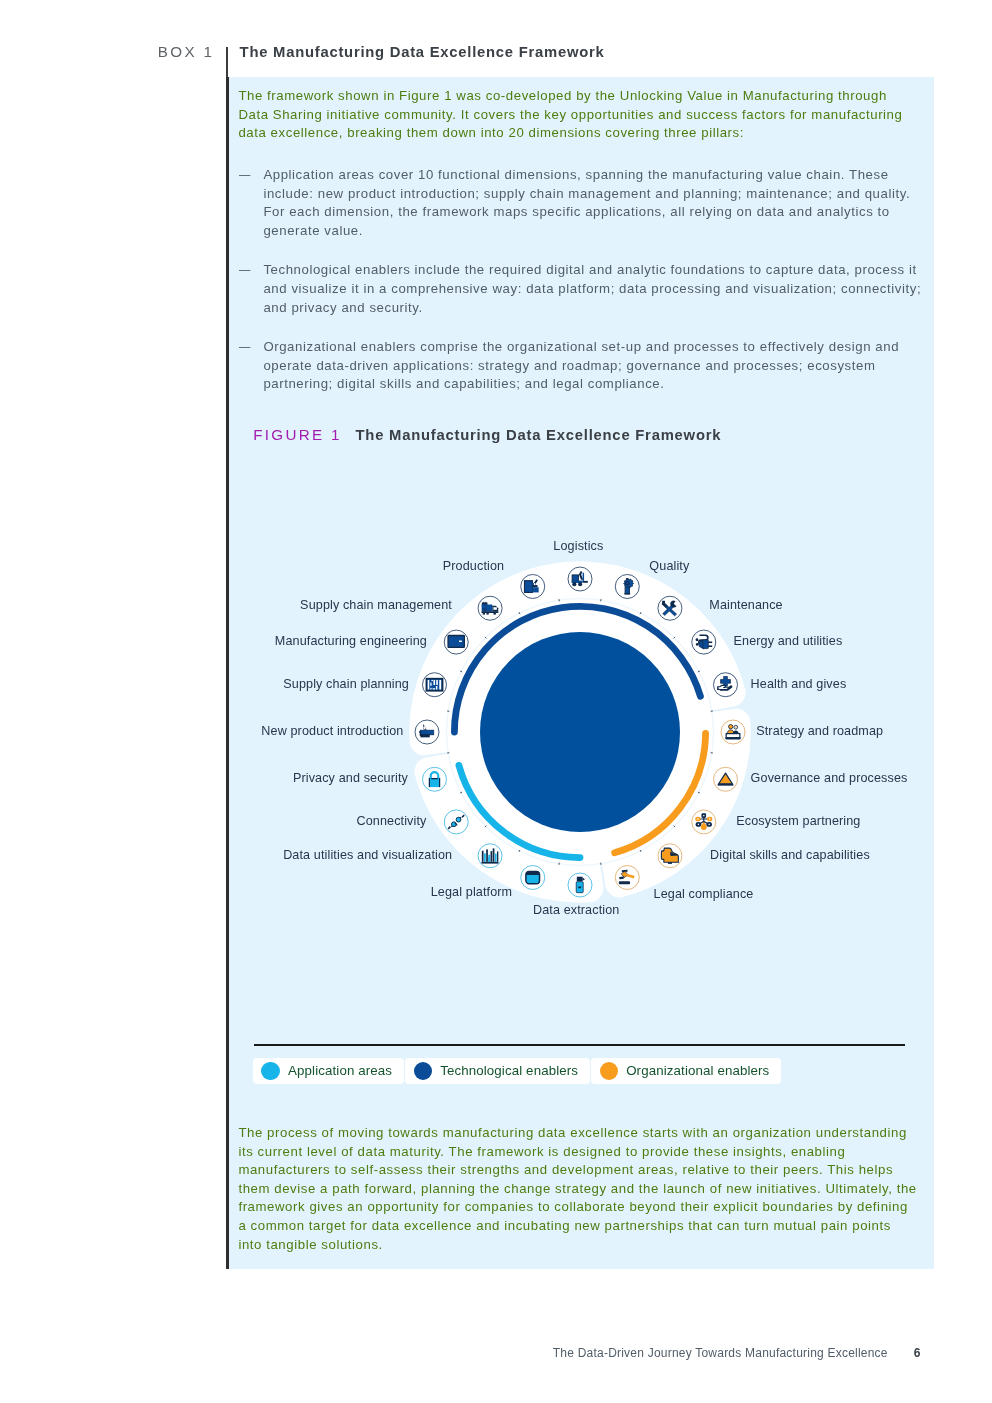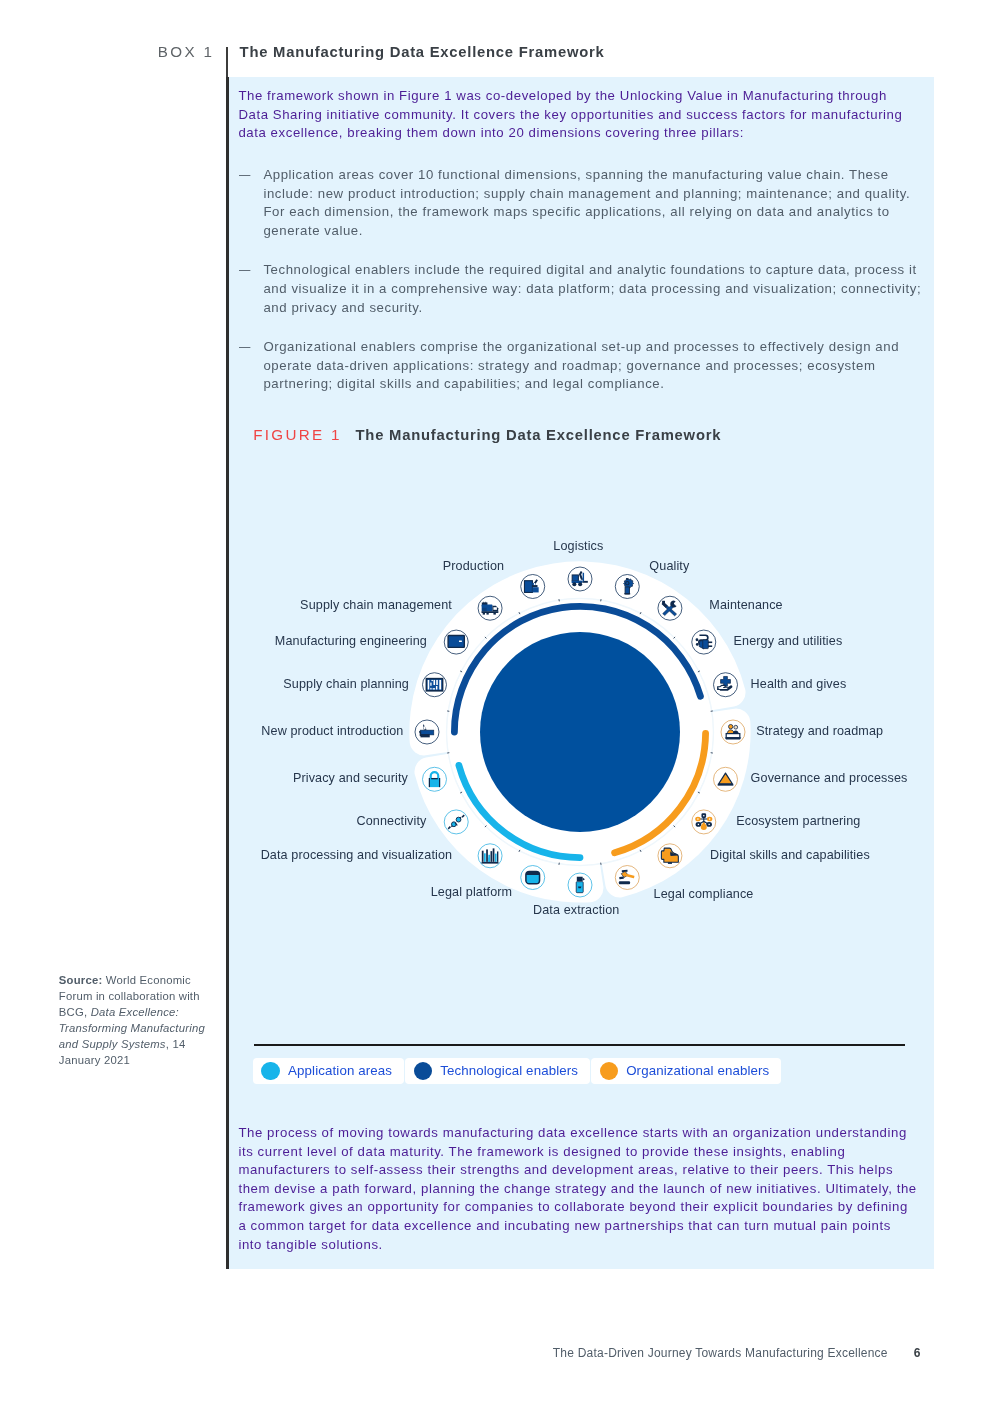--- a/index.html
+++ b/index.html
@@ -8,42 +8,42 @@
      -webkit-font-smoothing:antialiased;}
 .page{position:relative;width:992px;height:1403px;overflow:hidden;background:#fff;}
 
 .boxlabel{position:absolute;left:157.8px;top:43.4px;font-size:15.2px;letter-spacing:2.35px;color:#5e6367;white-space:nowrap;}
 .vrule-top{position:absolute;left:226.3px;top:47px;width:1.3px;height:30px;background:#3c3c3b;}
 .vrule-side{position:absolute;left:226.2px;top:76.8px;width:2.9px;height:1192.2px;background:#2e2e2e;}
 .boxtitle{position:absolute;left:239.6px;top:44.1px;font-size:14.8px;letter-spacing:0.76px;font-weight:bold;color:#3a4046;white-space:nowrap;}
 
 .panel{position:absolute;left:229.1px;top:76.8px;width:704.6px;height:1192.2px;background:#e3f3fd;}
 
-.body-text{position:absolute;font-size:13.2px;letter-spacing:0.58px;line-height:18.6px;color:#4c1d95;}
+.body-text{position:absolute;font-size:13.2px;letter-spacing:0.58px;line-height:18.6px;color:#4d7c0f;}
 .intro{left:238.4px;top:87.0px;width:670px;}
 .bullets{position:absolute;left:238.4px;top:166.1px;}
 .bullet{position:relative;padding-left:25.0px;width:665px;font-size:13.2px;letter-spacing:0.58px;line-height:18.6px;color:#515d69;}
 .bullet+.bullet{margin-top:20.9px;}
 .bullet .dash{position:absolute;left:0.6px;top:0;display:inline-block;transform:scaleX(1.55);transform-origin:left center;}
 
-.figlabel{position:absolute;left:253.2px;top:426.3px;font-size:15.2px;letter-spacing:2.32px;color:#ef4444;white-space:nowrap;}
+.figlabel{position:absolute;left:253.2px;top:426.3px;font-size:15.2px;letter-spacing:2.32px;color:#a21caf;white-space:nowrap;}
 .figtitle{position:absolute;left:355.5px;top:427.0px;font-size:14.8px;letter-spacing:0.78px;font-weight:bold;color:#3a4046;white-space:nowrap;}
 
 .wheel{position:absolute;left:0;top:0;pointer-events:none;}
 .wlabel{position:absolute;font-size:12.6px;letter-spacing:0.12px;color:#26364c;white-space:nowrap;line-height:12.6px;}
 
 .source{position:absolute;left:58.8px;top:973.4px;width:152px;font-size:11.3px;letter-spacing:0.22px;line-height:15.85px;color:#515d69;}
 .source b{font-weight:bold;}
 .source i{font-style:italic;}
 
 .legend-rule{position:absolute;left:253.7px;top:1044.3px;width:651.5px;height:1.5px;background:#1a1a1a;}
 .legend{position:absolute;left:253.1px;top:1058.3px;height:25.3px;display:flex;align-items:stretch;gap:1.6px;}
 .chip{background:#fff;border-radius:4px;display:flex;align-items:center;padding:0 11.5px 0 8.4px;gap:8.2px;}
 .dot{width:18.4px;height:18.4px;border-radius:50%;flex:0 0 auto;}
-.chip span{font-size:13.3px;letter-spacing:0.12px;color:#1d4ed8;white-space:nowrap;}
+.chip span{font-size:13.3px;letter-spacing:0.12px;color:#14532d;white-space:nowrap;}
 
 .closing{left:238.4px;top:1124.0px;width:679px;}
 
 .footer{position:absolute;left:552.8px;top:1346.2px;font-size:12px;letter-spacing:0.22px;color:#515d69;white-space:nowrap;}
 .footer .pg{display:inline-block;margin-left:26px;font-weight:bold;color:#3a4046;}
 </style>
 </head>
 <body>
 
 <div class="page">
@@ -330,29 +330,28 @@
   <div class="wlabel" style="left:709.30px;top:598.70px;">Maintenance</div>
   <div class="wlabel" style="left:669.40px;top:560.10px;transform:translateX(-50%);">Quality</div>
   <div class="wlabel" style="left:578.40px;top:540.30px;transform:translateX(-50%);">Logistics</div>
   <div class="wlabel" style="left:473.50px;top:560.10px;transform:translateX(-50%);">Production</div>
   <div class="wlabel" style="right:540.00px;top:598.70px;text-align:right;">Supply chain management</div>
   <div class="wlabel" style="right:565.00px;top:635.20px;text-align:right;">Manufacturing engineering</div>
   <div class="wlabel" style="right:583.00px;top:677.80px;text-align:right;">Supply chain planning</div>
   <div class="wlabel" style="right:588.50px;top:725.10px;text-align:right;">New product introduction</div>
   <div class="wlabel" style="right:584.00px;top:772.40px;text-align:right;">Privacy and security</div>
   <div class="wlabel" style="right:565.50px;top:815.00px;text-align:right;">Connectivity</div>
-  <div class="wlabel" style="right:539.80px;top:848.90px;text-align:right;">Data processing and visualization</div>
+  <div class="wlabel" style="right:539.80px;top:848.90px;text-align:right;">Data utilities and visualization</div>
   <div class="wlabel" style="left:471.50px;top:885.80px;transform:translateX(-50%);">Legal platform</div>
   <div class="wlabel" style="left:576.20px;top:904.00px;transform:translateX(-50%);">Data extraction</div>
   <div class="wlabel" style="left:703.50px;top:887.90px;transform:translateX(-50%);">Legal compliance</div>
   <div class="wlabel" style="left:710.00px;top:848.90px;">Digital skills and capabilities</div>
   <div class="wlabel" style="left:736.30px;top:815.00px;">Ecosystem partnering</div>
   <div class="wlabel" style="left:750.60px;top:772.40px;">Governance and processes</div>
 
-  <div class="source"><b>Source:</b><span> World Economic Forum in collaboration with BCG, </span><i>Data Excellence: Transforming Manufacturing and Supply Systems</i><span>, 14 January 2021</span></div>
 
   <div class="legend-rule"></div>
   <div class="legend">
     <div class="chip">
         <span class="dot" style="background: rgb(23, 180, 234);"></span>
         <span>Application areas</span>
       </div>
     <div class="chip">
         <span class="dot" style="background: rgb(10, 76, 152);"></span>
         <span>Technological enablers</span>

